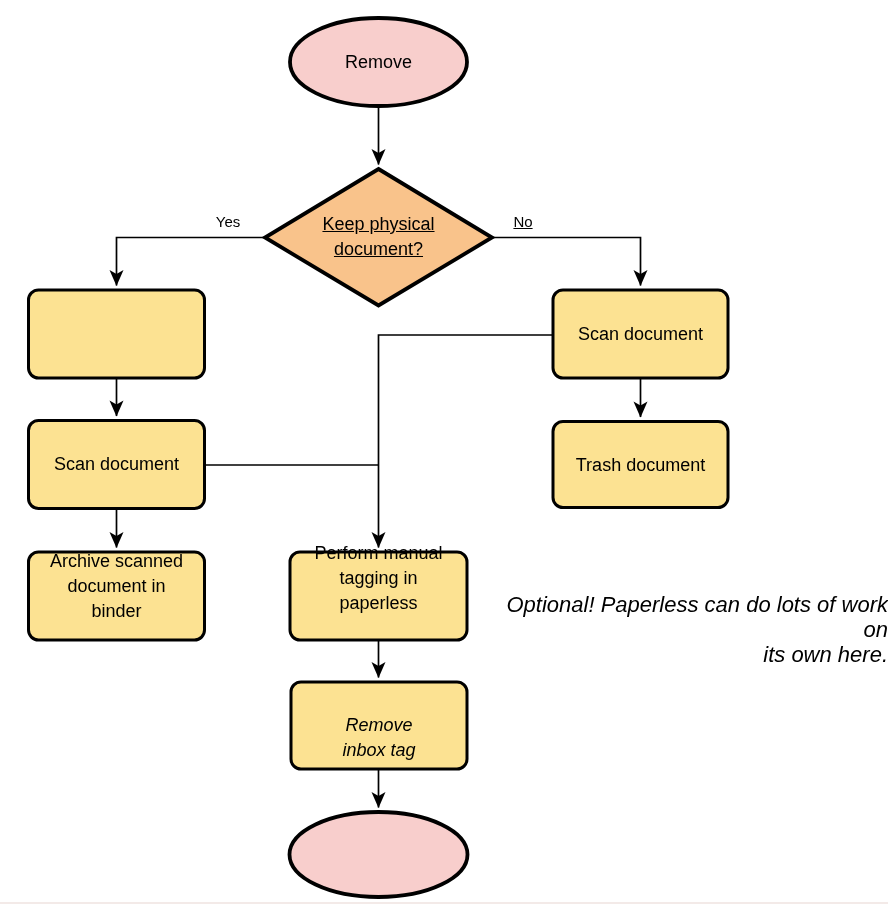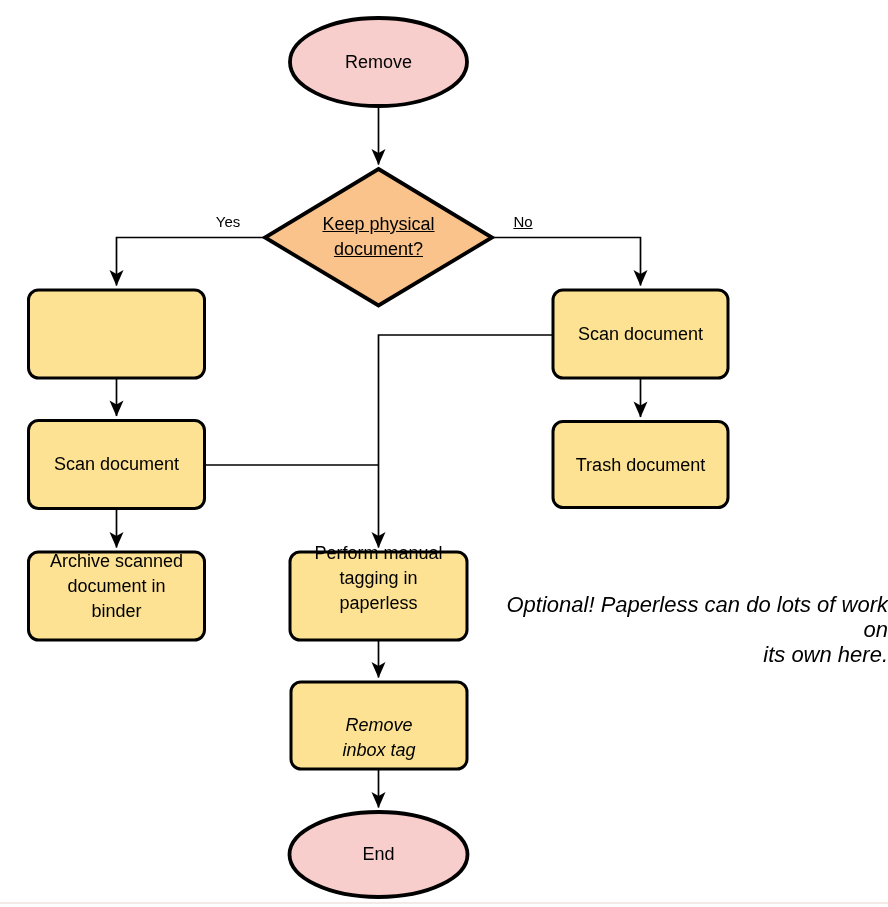--- a/index.html
+++ b/index.html
@@ -99,16 +99,15 @@
   <div class="lbl" style="left:290px;top:544px;width:177px;height:68px;">Perform manual
 tagging in
 paperless</div>
 
   <div class="note" style="left:481px;top:592px;">Optional! Paperless can do lots of work on
 its own here.</div>
 
   <div class="lbl" style="left:291px;top:682px;width:176px;height:111px;font-style:italic;">Remove
 inbox tag</div>
 
-  <div class="lbl" style="left:290px;top:812px;width:177px;height:85px;">End</div>
 
   <div class="bottom-rule"></div>
 </div>
 
 </body></html>

